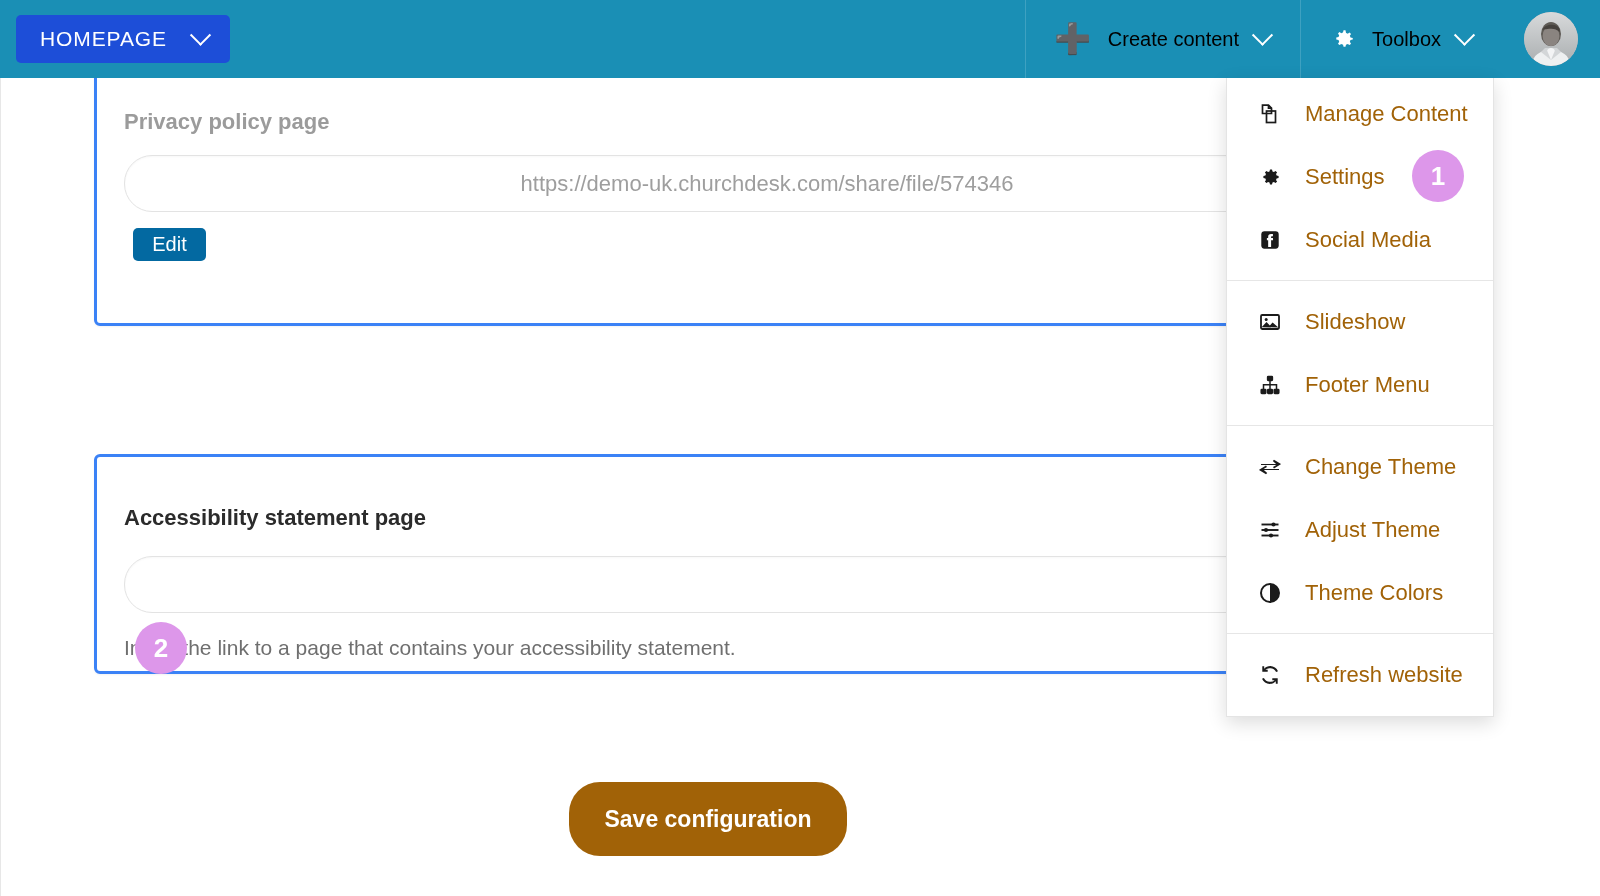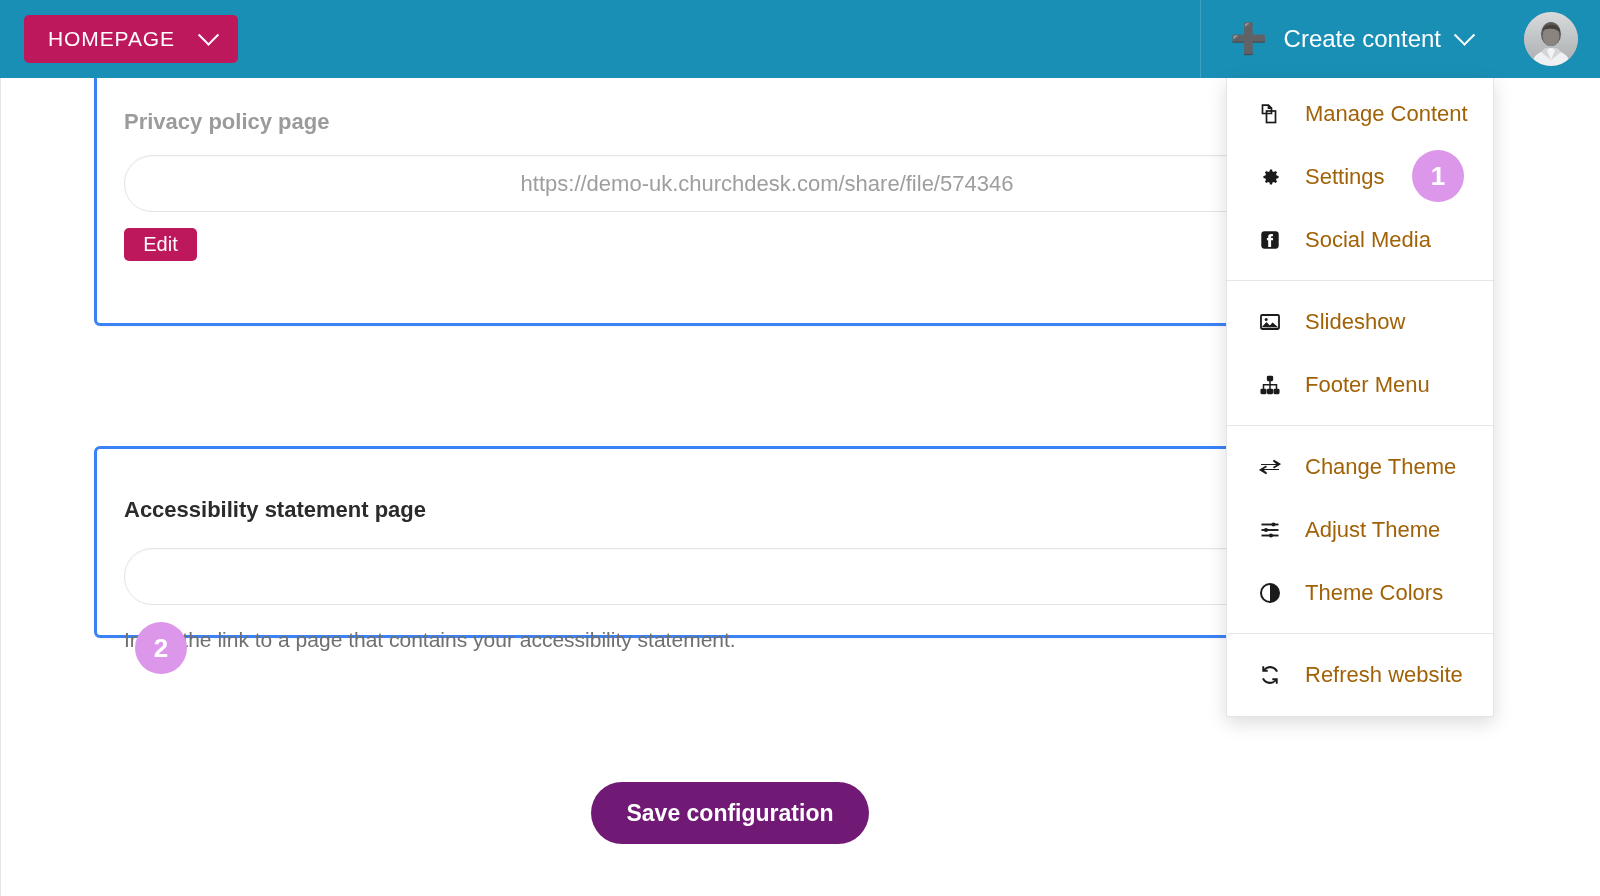--- a/index.html
+++ b/index.html
@@ -26,24 +26,24 @@
     left: 0; top: 0;
     width: 1600px;
     height: 78px;
     background: #1a8fb5;
     display: flex;
     align-items: center;
     z-index: 40;
   }
 
   .homepage-btn {
-    margin-left: 24px;
+    margin-left: 16px;
     height: 48px;
     padding: 0 22px 0 24px;
-    background: #be185d;
+    background: #1d4ed8;
     border-radius: 5px;
     display: flex;
     align-items: center;
     gap: 26px;
     cursor: pointer;
     user-select: none;
   }
   .homepage-btn .label {
     color: #ffffff;
     font-size: 21px;
@@ -63,22 +63,22 @@
     user-select: none;
     position: relative;
   }
   .top-action .sep-left {
     position: absolute;
     left: 0; top: 0;
     width: 1px; height: 78px;
     background: rgba(255,255,255,0.16);
   }
   .top-action .txt {
-    color: #ffffff;
-    font-size: 24px;
+    color: #000000;
+    font-size: 20px;
     font-weight: 400;
     white-space: nowrap;
   }
   .top-action.open { background: #1a8fb5; }
 
   .chev {
     display: inline-block;
     width: 15px; height: 15px;
     border-right: 2.6px solid #ffffff;
     border-bottom: 2.6px solid #ffffff;
@@ -154,63 +154,64 @@
   }
   .text-input .val {
     color: #9e9e9e;
     font-size: 22px;
     white-space: nowrap;
     overflow: hidden;
   }
 
   .edit-btn {
     position: absolute;
-    background: #be185d;
+    background: #0369a1;
     border-radius: 5px;
     color: #ffffff;
     font-size: 20px;
     display: flex;
     align-items: center;
     justify-content: center;
     cursor: pointer;
     user-select: none;
+    margin-left: 9px;
   }
 
   .section-heading {
     position: absolute;
     color: #9b9b9b;
     font-size: 21px;
     letter-spacing: 0.7px;
     font-weight: 400;
   }
 
   
   #card-accessibility {
-    left: 94px; top: 368px;
-    width: 1340px; height: 192px; padding-left: 48px;
+    left: 94px; top: 376px;
+    width: 1340px; height: 220px; padding-left: 48px;
   }
 
   .field-label-dark {
     position: absolute;
     color: #2b2b2b;
     font-size: 22px;
     font-weight: 700;
   }
 
   .helper-text {
     position: absolute;
     color: #6f6f6f;
     font-size: 21px;
   }
 
   .save-btn {
     position: absolute;
-    left: 591px; top: 704px;
-    width: 278px; height: 62px;
-    background: #701a75;
+    left: 569px; top: 704px;
+    width: 278px; height: 74px;
+    background: #a16207;
     border-radius: 31px;
     border: none;
     color: #ffffff;
     font-size: 23px;
     font-weight: 700;
     font-family: "Liberation Sans", sans-serif;
     cursor: pointer;
     display: flex;
     align-items: center;
     justify-content: center;
@@ -289,20 +290,31 @@
 
     <div class="topbar-spacer"></div>
 
     <div class="top-action">
       <span class="sep-left"></span>
       <span class="plus-icon">➕</span>
       <span class="txt">Create content</span>
       <span class="chev"></span>
     </div>
 
+    <div class="top-action open">
+      <span class="sep-left"></span>
+      <span style="display:flex;align-items:center;">
+        <svg width="26" height="26" viewBox="0 0 24 24" fill="#ffffff" aria-hidden="true">
+          <path d="M12 8.5a3.5 3.5 0 100 7 3.5 3.5 0 000-7zm0 5.2a1.7 1.7 0 110-3.4 1.7 1.7 0 010 3.4z"></path>
+          <path d="M21 12.9v-1.8l-2.1-.5a7 7 0 00-.6-1.5l1.1-1.8-1.3-1.3-1.8 1.1a7 7 0 00-1.5-.6L14.3 4h-1.8l-.5 2.1c-.5.1-1 .3-1.5.6L8.7 5.6 7.4 6.9l1.1 1.8c-.3.5-.5 1-.6 1.5L5.8 10.7v1.8l2.1.5c.1.5.3 1 .6 1.5l-1.1 1.8 1.3 1.3 1.8-1.1c.5.3 1 .5 1.5.6l.5 2.1h1.8l.5-2.1c.5-.1 1-.3 1.5-.6l1.8 1.1 1.3-1.3-1.1-1.8c.3-.5.5-1 .6-1.5l2.1-.5z"></path>
+        </svg>
+      </span>
+      <span class="txt">Toolbox</span>
+      <span class="chev"></span>
+    </div>
 
     <div class="avatar-wrap">
       <div class="avatar">
         <svg viewBox="0 0 54 54" aria-hidden="true">
           <defs>
             <clipPath id="cc">
                 <circle cx="27" cy="27" r="27"></circle>
               </clipPath>
             <linearGradient id="bg" x1="0" y1="0" x2="0" y2="1">
               <stop offset="0%" stop-color="#d8dadb"></stop>

